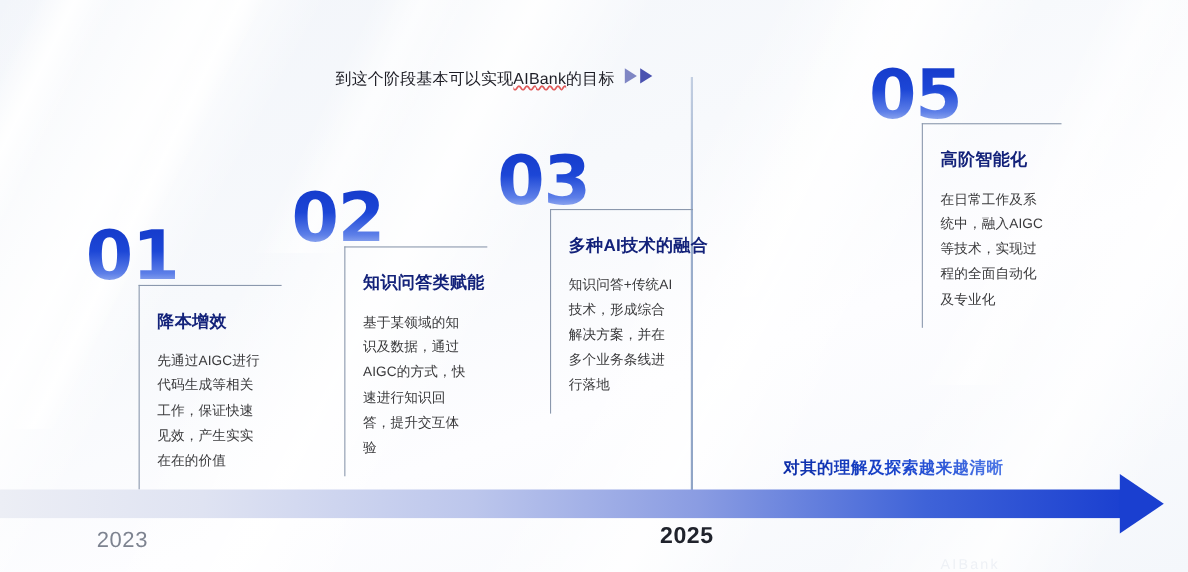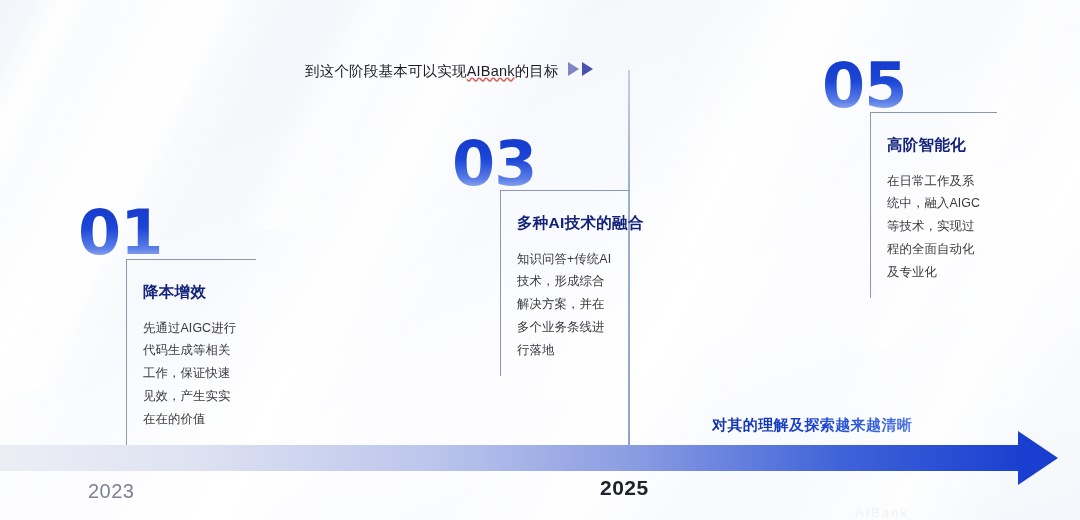--- a/index.html
+++ b/index.html
@@ -120,31 +120,38 @@
   <div id="divider-2025"></div>
 
   <div class="stage-col" style="left:78px;top:203px;width:178px;">
     <div class="num">01</div>
     <div class="card">
       <div class="card-title">降本增效</div>
       <div class="card-body">先通过AIGC进行代码生成等相关工作，保证快速见效，产生实实在在的价值</div>
     </div>
   </div>
 
+  <div class="stage-col" style="left:265px;top:168px;width:178px;">
+    <div class="num">02</div>
+    <div class="card">
+      <div class="card-title">知识问答类赋能</div>
+      <div class="card-body">基于某领域的知识及数据，通过AIGC的方式，快速进行知识回答，提升交互体验</div>
+    </div>
+  </div>
 
   <div class="stage-col" style="left:452px;top:134px;width:178px;">
     <div class="num">03</div>
     <div class="card">
       <div class="card-title">多种AI技术的融合</div>
       <div class="card-body">知识问答+传统AI技术，形成综合解决方案，并在多个业务条线进行落地</div>
     </div>
   </div>
 
 
-  <div class="stage-col" style="left:822px;top:56px;width:175px;">
+  <div class="stage-col" style="left:790px;top:56px;width:175px;">
     <div class="num">05</div>
     <div class="card">
       <div class="card-title">高阶智能化</div>
       <div class="card-body">在日常工作及系统中，融入AIGC等技术，实现过程的全面自动化及专业化</div>
     </div>
   </div>
 
   <div id="closing">对其的理解及探索越来越清晰</div>
 
   <div id="timeline-bar"></div>

